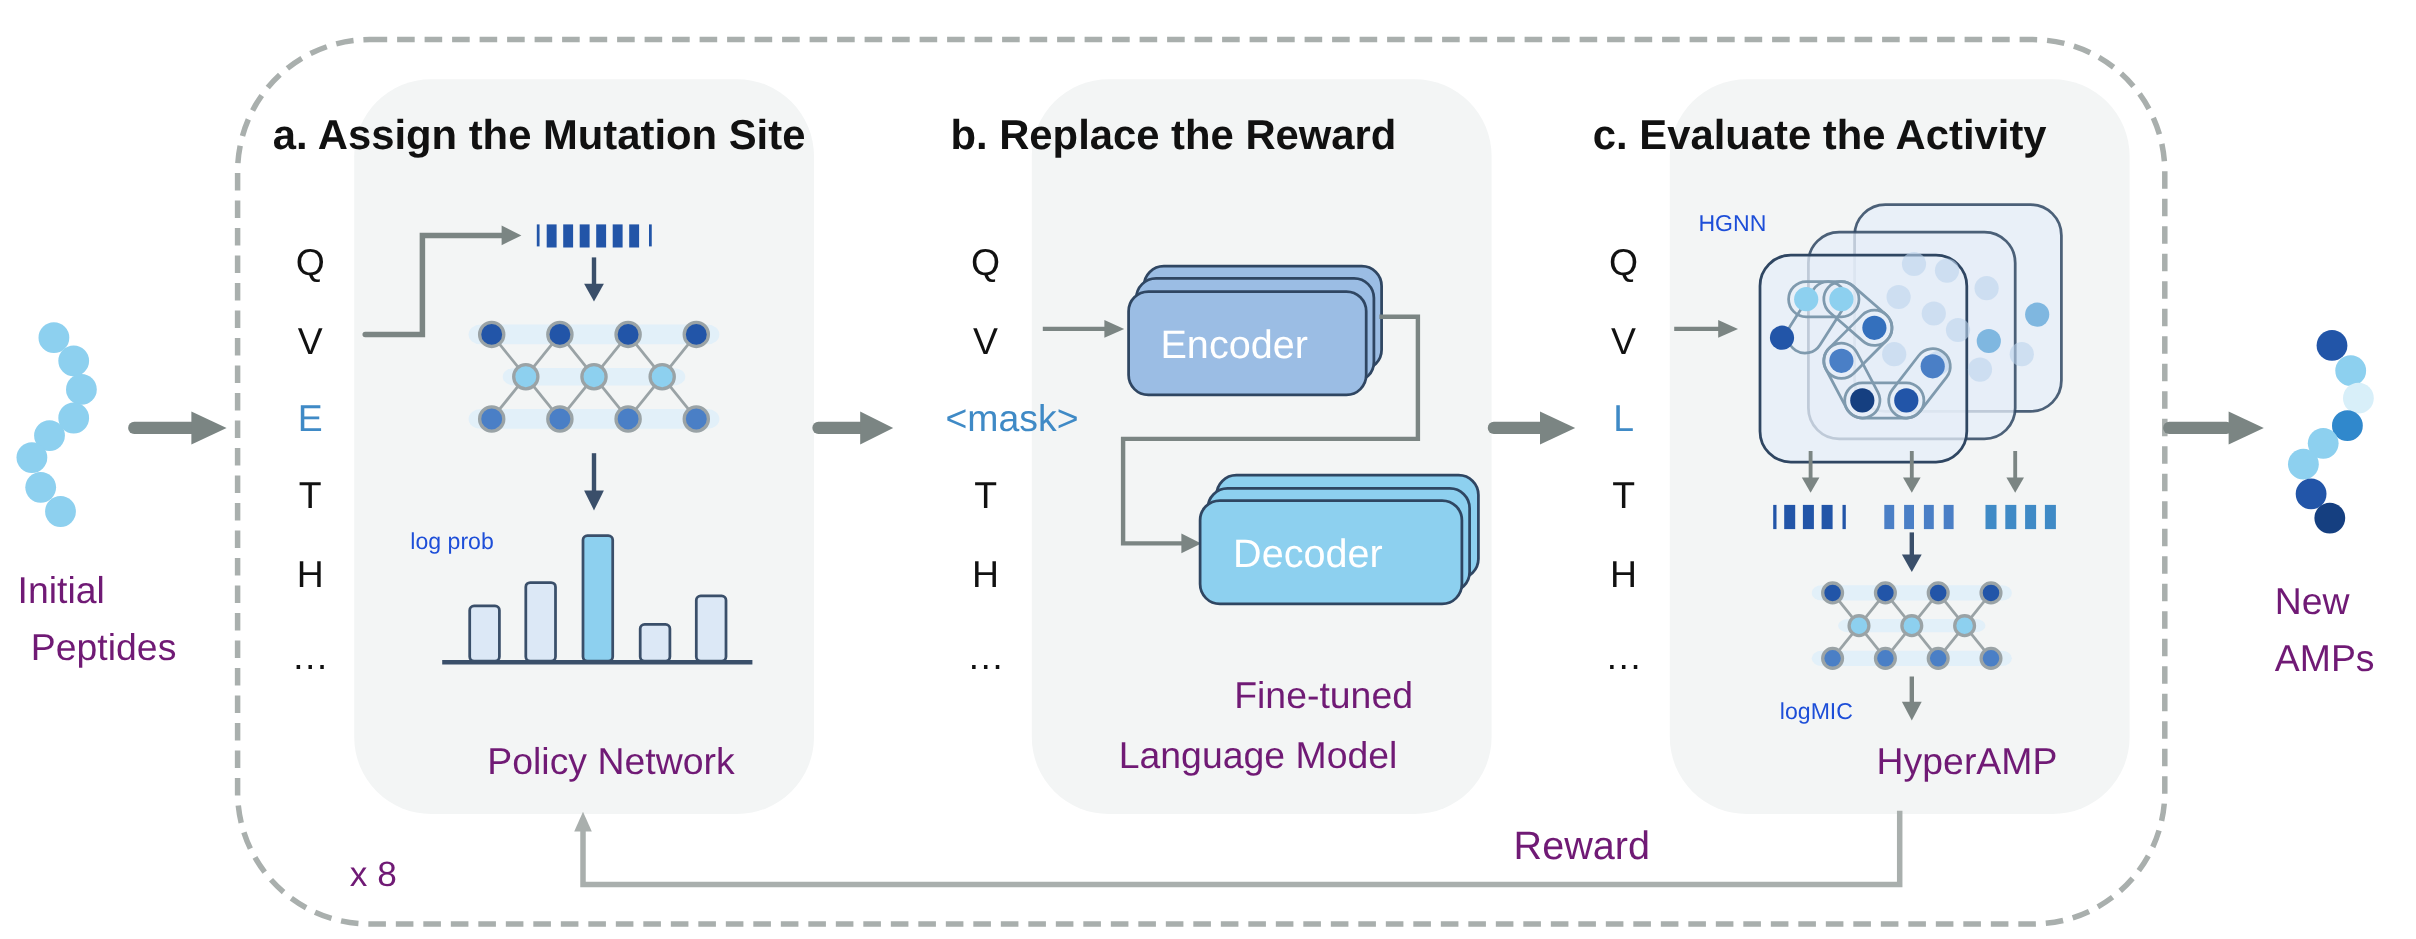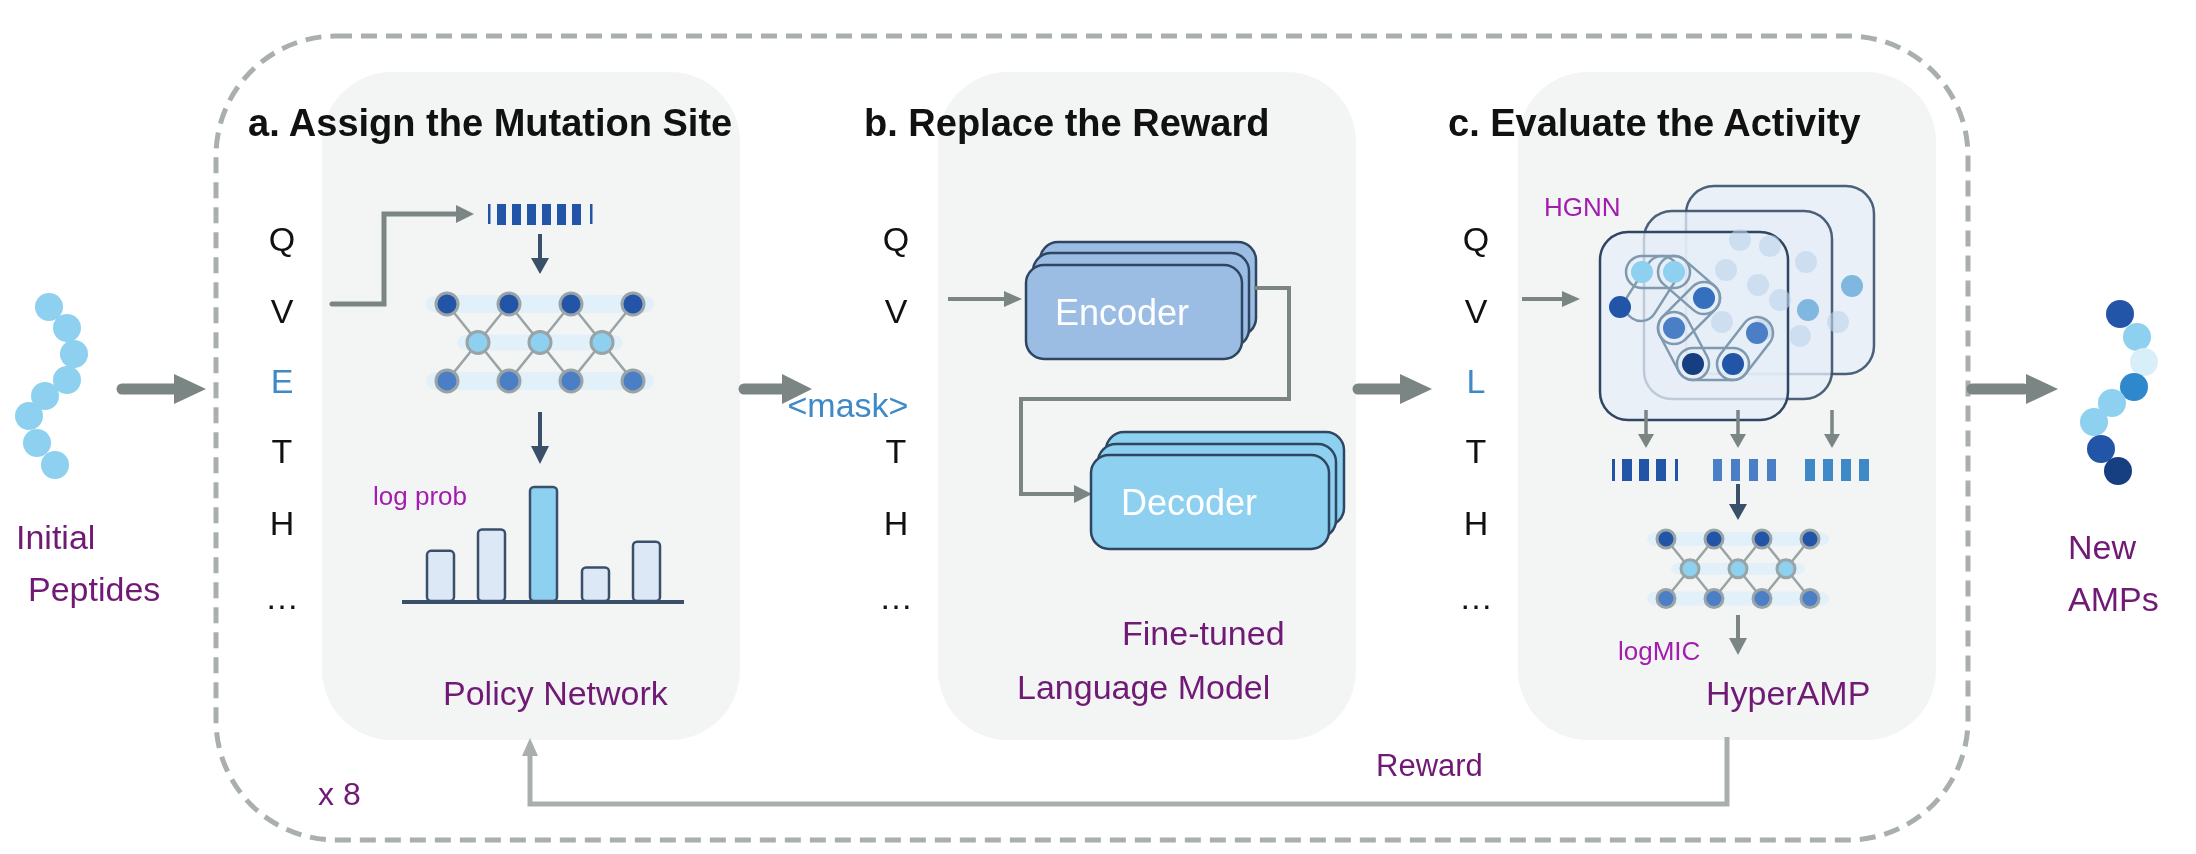--- a/index.html
+++ b/index.html
@@ -3,21 +3,21 @@
 <meta charset="utf-8">
 <style>
   html,body{margin:0;padding:0;background:#ffffff;}
   body{width:2196px;height:854px;position:relative;overflow:hidden;font-family:"Liberation Sans",sans-serif;color:#111;}
   svg{position:absolute;left:0;top:0;}
   .panel{position:absolute;background:#f3f5f5;border-radius:70px;}
   .title{position:absolute;font-weight:bold;font-size:38px;white-space:nowrap;color:#111;text-align:center;}
   .seq{position:absolute;font-size:34px;width:60px;text-align:center;}
   .seq.hl{color:#3f8ac6;}
   .lbl{position:absolute;font-size:34px;white-space:nowrap;color:#701a75;}
-  .small{position:absolute;font-size:26px;color:#a21caf;white-space:nowrap;}
+  .small{position:absolute;font-size:21px;color:#1d4ed8;white-space:nowrap;}
   .box-text{position:absolute;font-size:36px;color:#ffffff;white-space:nowrap;text-align:center;}
 </style>
 </head>
 <body>
 
 <svg width="2196" height="854">
   <rect x="216" y="36" width="1752" height="804" rx="120" ry="120" fill="none" stroke="#a9afad" stroke-width="5" stroke-dasharray="16 9"></rect>
 </svg>
 
 <div class="panel" style="left:322px;top:72px;width:418px;height:668px;"></div>
@@ -263,21 +263,21 @@
     <div class="seq" style="width: 60px; left: 252px; top: 220px;">Q</div>
     <div class="seq" style="width: 60px; left: 252px; top: 292px;">V</div>
     <div class="seq hl" style="width: 60px; left: 252px; top: 362px;">E</div>
     <div class="seq" style="width: 60px; left: 252px; top: 432px;">T</div>
     <div class="seq" style="width: 60px; left: 252px; top: 504px;">H</div>
     <div class="seq" style="width: 60px; left: 252px; top: 578px;">…</div>
   </div>
 <div id="seqB">
     <div class="seq" style="width: 60px; left: 866px; top: 220px;">Q</div>
     <div class="seq" style="width: 60px; left: 866px; top: 292px;">V</div>
-    <div class="seq hl" style="width: 160px; left: 768px; top: 362px; margin-top: 24px;">&lt;mask&gt;</div>
+    <div class="seq hl" style="width: 160px; left: 840px; top: 362px;">&lt;mask&gt;</div>
     <div class="seq" style="width: 60px; left: 866px; top: 432px;">T</div>
     <div class="seq" style="width: 60px; left: 866px; top: 504px;">H</div>
     <div class="seq" style="width: 60px; left: 866px; top: 578px;">…</div>
   </div>
 <div id="seqC">
     <div class="seq" style="width: 60px; left: 1446px; top: 220px;">Q</div>
     <div class="seq" style="width: 60px; left: 1446px; top: 292px;">V</div>
     <div class="seq hl" style="width: 60px; left: 1446px; top: 362px;">L</div>
     <div class="seq" style="width: 60px; left: 1446px; top: 432px;">T</div>
     <div class="seq" style="width: 60px; left: 1446px; top: 504px;">H</div>
@@ -295,13 +295,13 @@
 <div class="box-text" style="left:1026px;top:292px;width:192px;">Encoder</div>
 <div class="box-text" style="left:1091px;top:482px;width:196px;">Decoder</div>
 <div class="lbl" style="left:1122px;top:614px;">Fine-tuned</div>
 <div class="lbl" style="left:1017px;top:668px;">Language Model</div>
 
 <div class="small" style="left:1544px;top:192px;">HGNN</div>
 <div class="small" style="left:1618px;top:636px;">logMIC</div>
 <div class="lbl" style="left:1706px;top:674px;text-align:center;">HyperAMP</div>
 
 <div class="lbl" style="left:318px;top:776px;font-size:32px;">x 8</div>
-<div class="lbl" style="left:1376px;top:748px;font-size:31px;">Reward</div>
+<div class="lbl" style="left:1376px;top:748px;font-size:36px;">Reward</div>
 
 </body></html>

